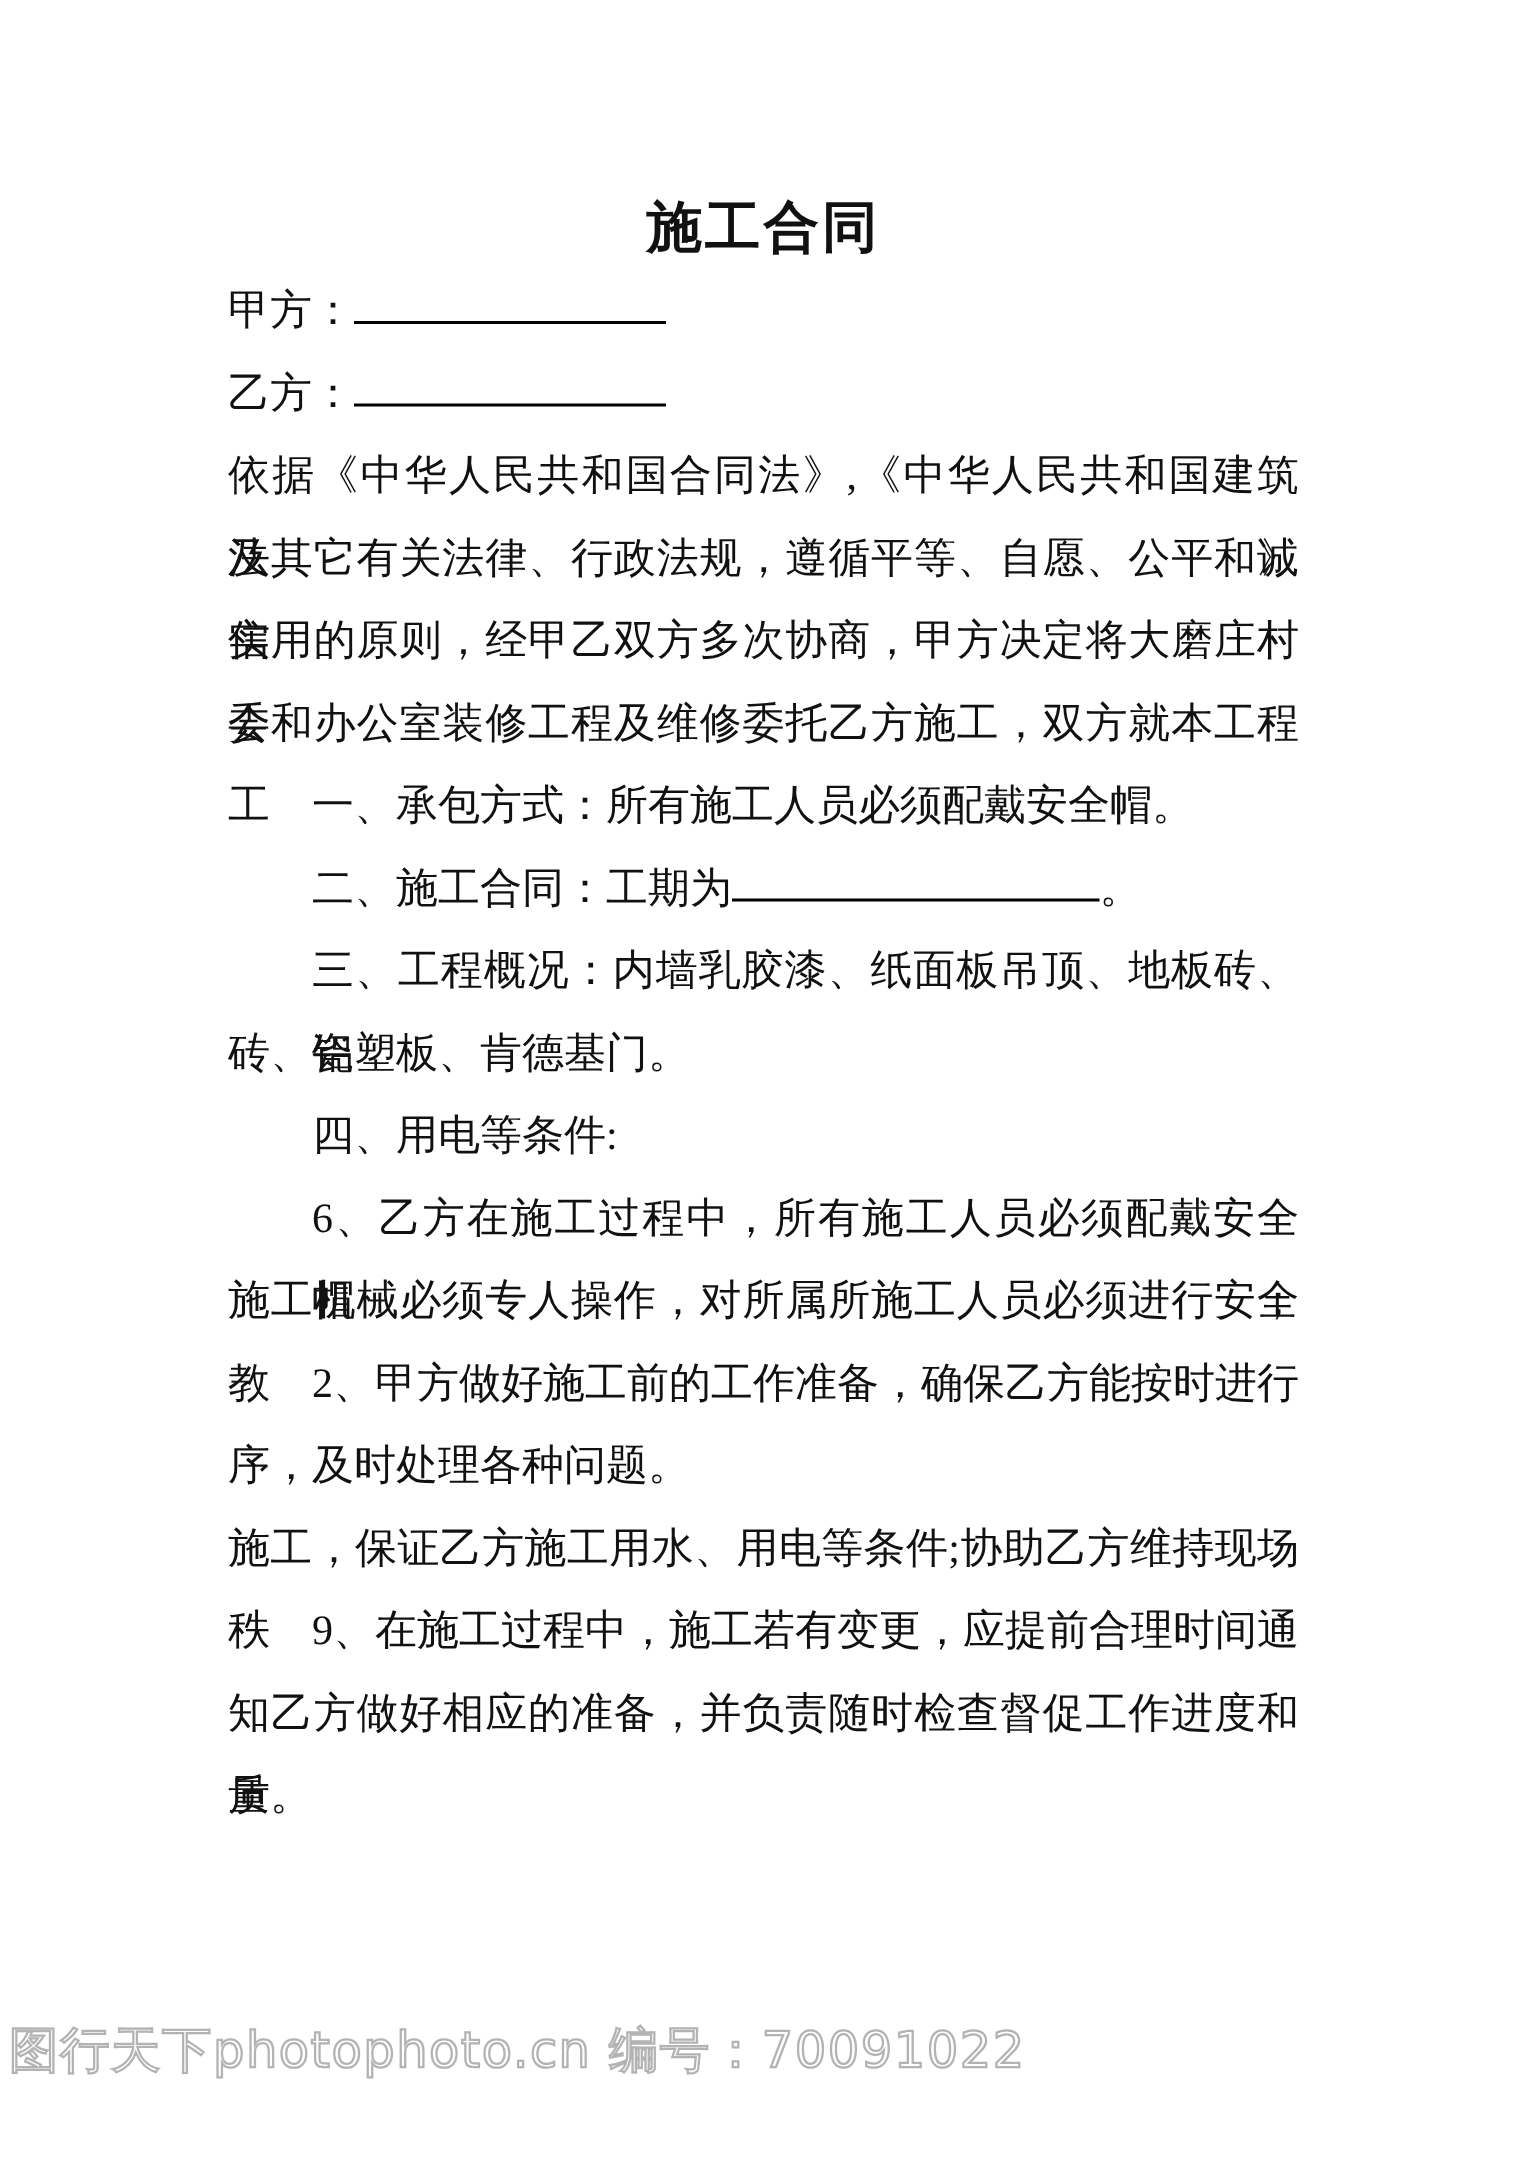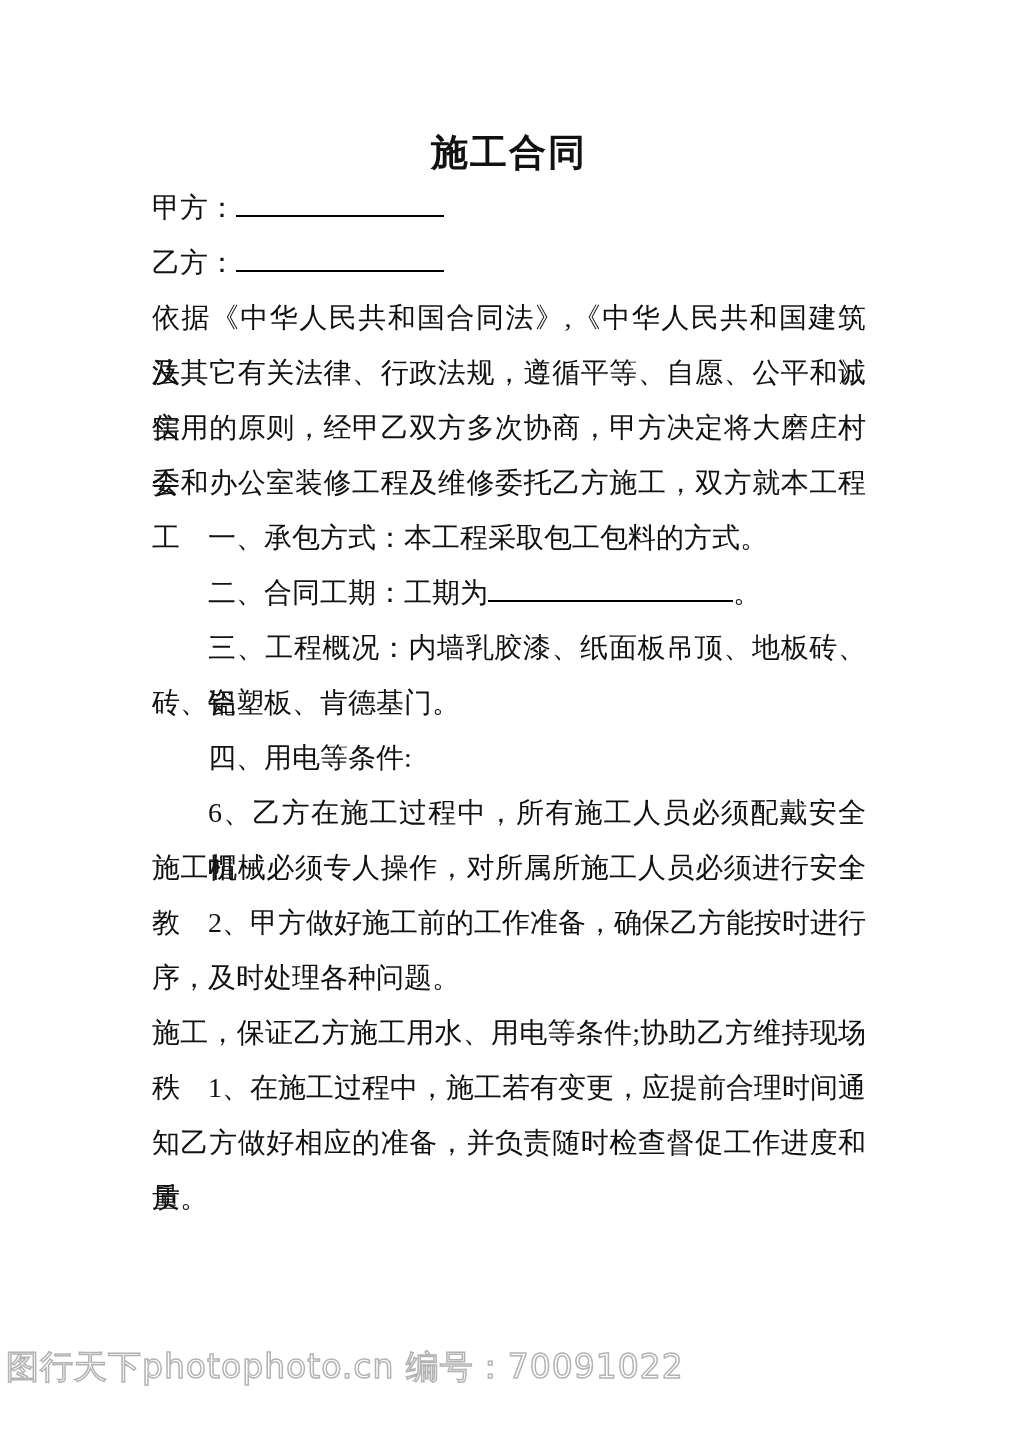--- a/index.html
+++ b/index.html
@@ -70,29 +70,29 @@
 <div class="page">
   <div class="doc">
     <h1 class="title">施工合同</h1>
     <div>
         <div class="line"><span>甲方：</span><span class="blank" style="width: 208px;"></span></div>
         <div class="line"><span>乙方：</span><span class="blank" style="width: 208px;"></span></div>
         <div class="line justify"><span>依据《中华人民共和国合同法》,《中华人民共和国建筑法》</span></div>
         <div class="line justify"><span>及其它有关法律、行政法规，遵循平等、自愿、公平和诚实</span></div>
         <div class="line justify"><span>信用的原则，经甲乙双方多次协商，甲方决定将大磨庄村委</span></div>
         <div class="line justify"><span>会和办公室装修工程及维修委托乙方施工，双方就本工程工</span></div>
-        <div class="line indent"><span>一、承包方式：本工程采取包工包料的方式。</span></div>
-        <div class="line indent"><span>二、合同工期：工期为</span><span class="blank" style="width: 245px;"></span><span>。</span></div>
+        <div class="line indent"><span>一、承包方式：所有施工人员必须配戴安全帽。</span></div>
+        <div class="line indent"><span>二、施工合同：工期为</span><span class="blank" style="width: 245px;"></span><span>。</span></div>
         <div class="line justify indent"><span>三、工程概况：内墙乳胶漆、纸面板吊顶、地板砖、瓷</span></div>
         <div class="line"><span>砖、铝塑板、肯德基门。</span></div>
         <div class="line indent"><span>四、用电等条件:</span></div>
         <div class="line justify indent"><span>6、乙方在施工过程中，所有施工人员必须配戴安全帽；</span></div>
         <div class="line justify"><span>施工机械必须专人操作，对所属所施工人员必须进行安全教</span></div>
         <div class="line justify indent"><span>2、甲方做好施工前的工作准备，确保乙方能按时进行</span></div>
         <div class="line"><span>序，及时处理各种问题。</span></div>
         <div class="line justify"><span>施工，保证乙方施工用水、用电等条件;协助乙方维持现场秩</span></div>
-        <div class="line justify indent"><span>1、在施工过程中，施工若有变更，应提前合理时间通</span></div>
+        <div class="line justify indent"><span>9、在施工过程中，施工若有变更，应提前合理时间通</span></div>
         <div class="line justify"><span>知乙方做好相应的准备，并负责随时检查督促工作进度和质</span></div>
         <div class="line"><span>量。</span></div>
       </div>
   </div>
   <div class="watermark">图行天下photophoto.cn 编号：70091022</div>
 </div>
 
 </body></html>

